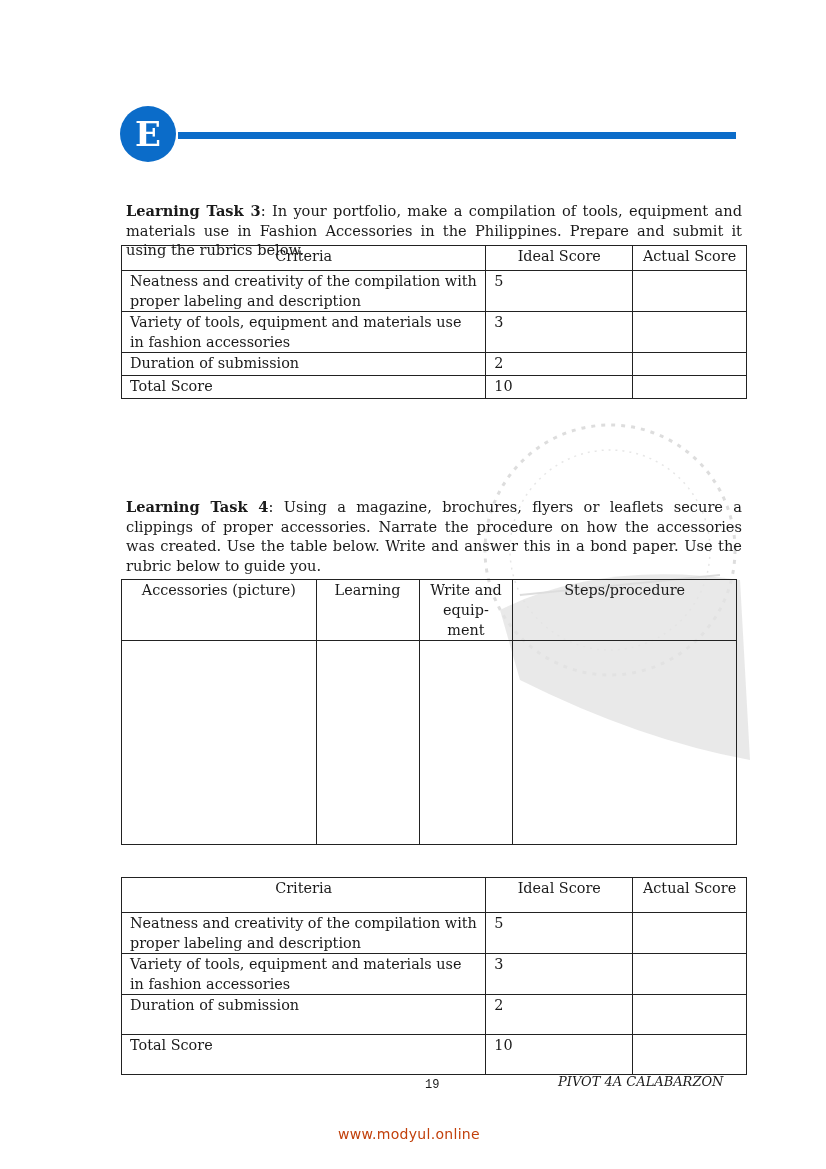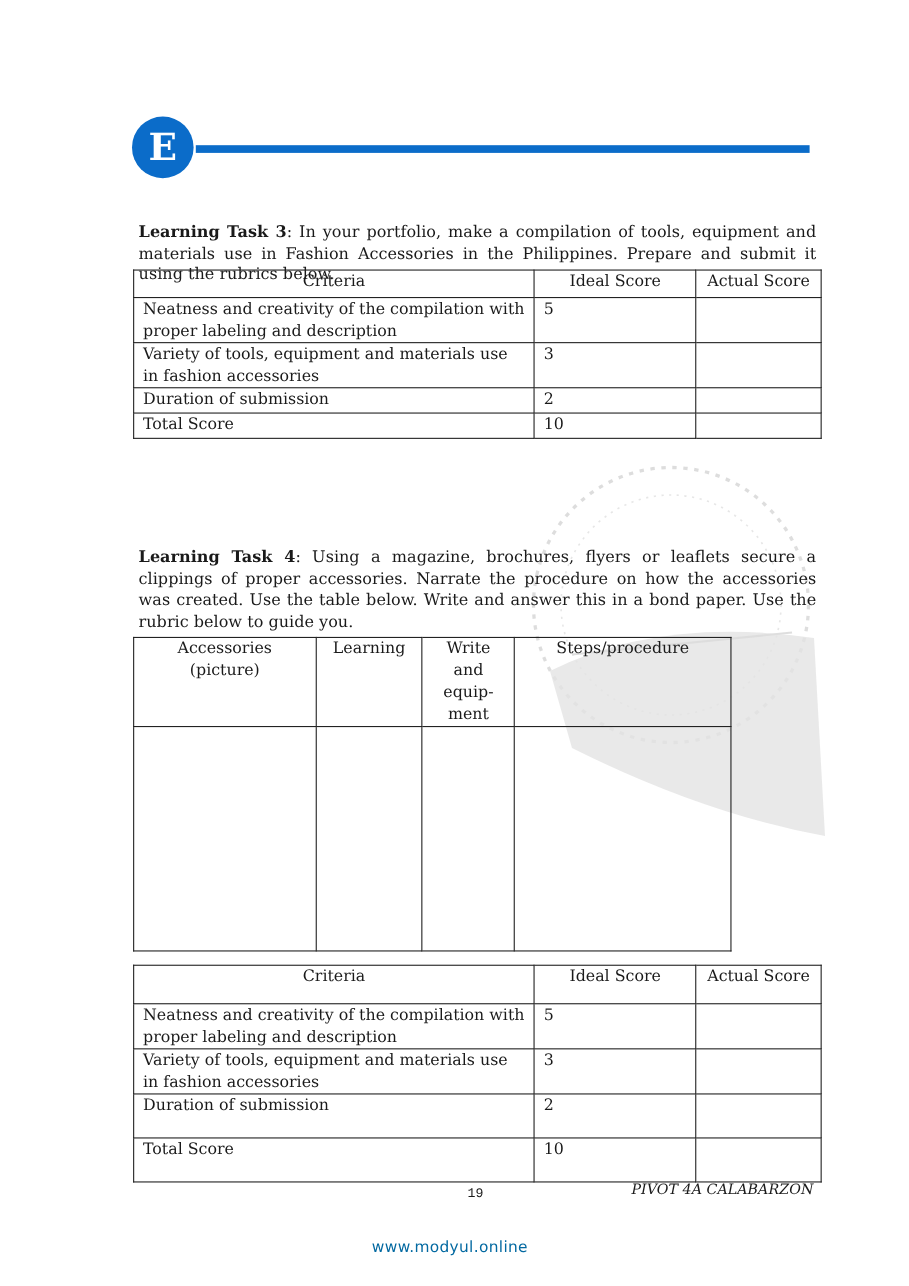--- a/index.html
+++ b/index.html
@@ -14,30 +14,30 @@
   .para { position: absolute; left: 126px; width: 616px; font-size: 14.6px; line-height: 19.6px;
           text-align: justify; margin-top: 36px; }
   .para b { font-weight: bold; }
   table { position: absolute; border-collapse: collapse; font-size: 14.4px; border-radius: 28px; }
   td, th { border: 1.3px solid #222; padding: 0 8px; vertical-align: top; font-weight: normal;
            line-height: 20px; text-align: left; }
   th.c { text-align: center; }
   #t1 { left: 121px; top: 245px; width: 626px; }
   #t1 th { height: 24px; }
   #t1 td { height: 20px; }
-  #t2 { left: 121px; top: 579px; width: 544px; }
+  #t2 { left: 121px; top: 579px; width: 616px; }
   #t2 th { height: 58px; text-align: center; }
   #t2 td { height: 203px; }
   #t3 { left: 121px; top: 877px; width: 626px; }
   #t3 th { height: 34px; }
   #t3 td { height: 39px; }
   .pgnum { position: absolute; left: 425px; top: 1078px; font-family: Liberation Mono, monospace; font-size: 12px; }
-  .footer-right { position: absolute; left: 574px; top: 1074px; font-style: italic; font-size: 13px; }
+  .footer-right { position: absolute; left: 558px; top: 1074px; font-style: italic; font-size: 13px; }
   .site { position: absolute; left: 338px; top: 1126px; font-family: "DejaVu Sans", sans-serif;
-          font-size: 14px; color: #0369a1; letter-spacing: 0.3px; }
+          font-size: 14px; color: #c2410c; letter-spacing: 0.3px; }
   .stamp { position: absolute; left: 440px; top: 380px; width: 320px; height: 400px; opacity: 0.5; pointer-events: none; }
 </style>
 </head>
 <body>
 
 <div class="header">
   <div class="badge">E</div>
   <div class="rule"></div>
 </div>
 

